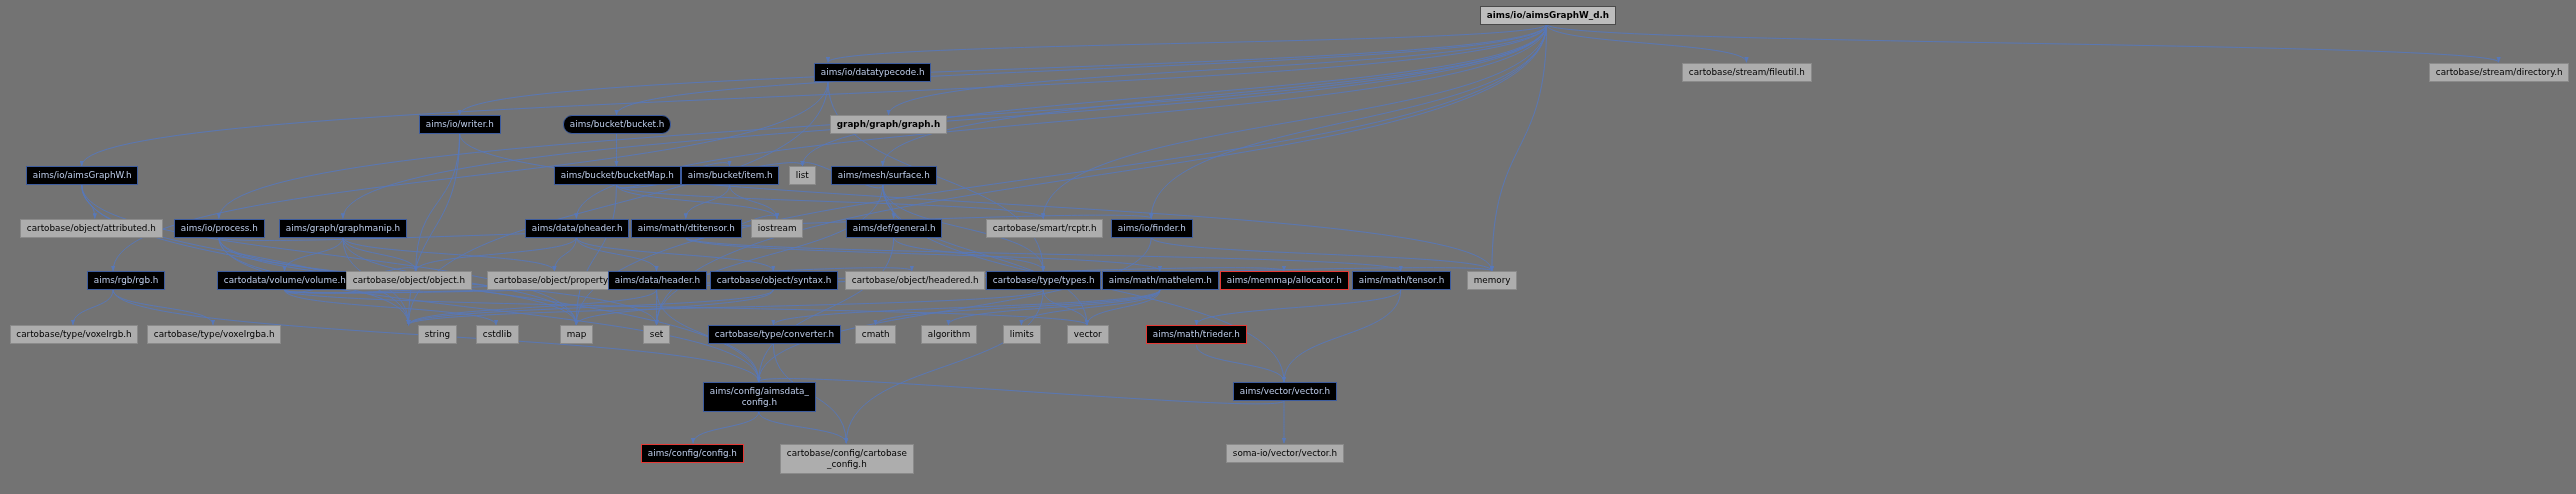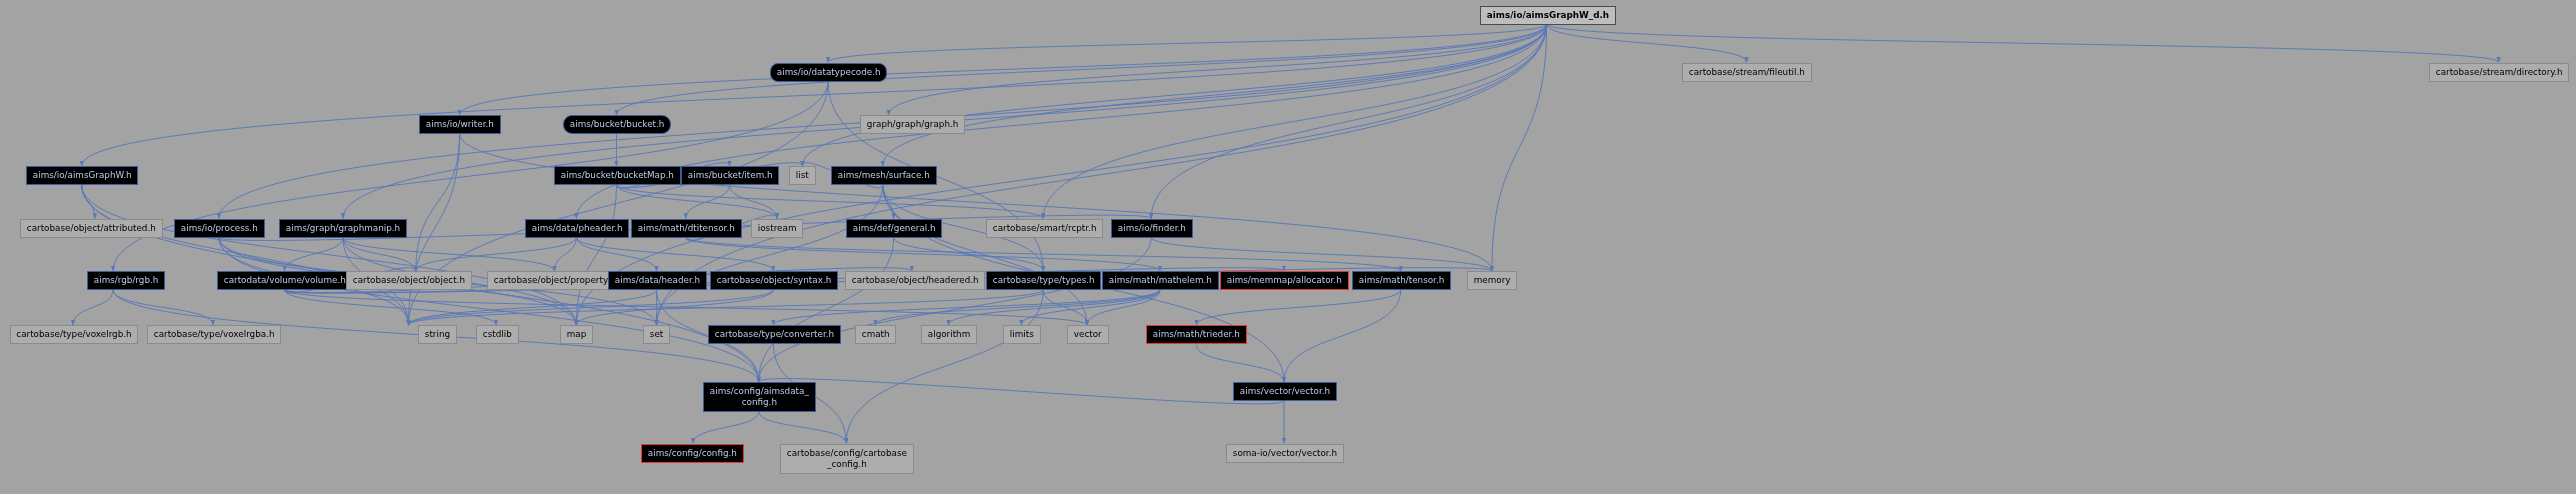--- a/index.html
+++ b/index.html
@@ -5,21 +5,21 @@
 <style>
   html, body {
     margin: 0;
     padding: 0;
     background: #000000;
   }
   #graph-canvas {
     position: relative;
     width: 2576px;
     height: 495px;
-    background: #a3a3a3;
+    background: #737373;
     overflow: hidden;
     font-family: "DejaVu Sans", "Liberation Sans", sans-serif;
   }
   #edge-layer {
     position: absolute;
     left: 0;
     top: 0;
     z-index: 1;
   }
   .edge {
@@ -159,26 +159,26 @@
       <path d="M155,397 C155,423.4 100,418.6 100,445" class="edge" marker-end="url(#arrow)"></path>
       <path d="M155,397 C155,423.4 292,418.6 292,445" class="edge" marker-end="url(#arrow)"></path>
       <path d="M155,397 C155,466.3 1040,453.7 1040,523" class="edge" marker-end="url(#arrow)"></path>
       <path d="M1760,549 C1760,580.9 1760,575.1 1760,607" class="edge" marker-end="url(#arrow)"></path>
       <path d="M1760,549 C1760,571 1040,501 1040,523" class="edge" marker-end="url(#arrow)"></path>
       <path d="M1040,564 C1040,587.65 950,583.35 950,607" class="edge" marker-end="url(#arrow)"></path>
       <path d="M1040,564 C1040,587.65 1160,583.35 1160,607" class="edge" marker-end="url(#arrow)"></path>
     </svg>
   <div id="node-layer">
       <div class="node current" style="left: 1480px; top: 5.8px;">aims/io/aimsGraphW_d.h</div>
-      <div class="node normal" style="left: 770px; top: 63px; border-radius: 8px;">aims/io/datatypecode.h</div>
+      <div class="node normal" style="left: 814px; top: 63px;">aims/io/datatypecode.h</div>
       <div class="node gray" style="left: 1682px; top: 63px;">cartobase/stream/fileutil.h</div>
       <div class="node gray" style="left: 2429px; top: 63px;">cartobase/stream/directory.h</div>
       <div class="node normal" style="left: 419px; top: 115px;">aims/io/writer.h</div>
       <div class="node normal" style="left: 563px; top: 115px; border-radius: 9px;">aims/bucket/bucket.h</div>
-      <div class="node gray" style="left: 860px; top: 115px;">graph/graph/graph.h</div>
+      <div class="node gray" style="left: 830px; top: 115px; font-weight: bold;">graph/graph/graph.h</div>
       <div class="node normal" style="left: 26px; top: 166px;">aims/io/aimsGraphW.h</div>
       <div class="node normal" style="left: 554px; top: 166px;">aims/bucket/bucketMap.h</div>
       <div class="node normal" style="left: 681px; top: 166px;">aims/bucket/item.h</div>
       <div class="node gray" style="left: 789px; top: 166px;">list</div>
       <div class="node normal" style="left: 831px; top: 166px;">aims/mesh/surface.h</div>
       <div class="node gray" style="left: 20px; top: 219px; text-align: center;">cartobase/object/attributed.h</div>
       <div class="node normal" style="left: 174px; top: 219px;">aims/io/process.h</div>
       <div class="node normal" style="left: 279px; top: 219px;">aims/graph/graphmanip.h</div>
       <div class="node normal" style="left: 525px; top: 219px;">aims/data/pheader.h</div>
       <div class="node normal" style="left: 631px; top: 219px;">aims/math/dtitensor.h</div>

